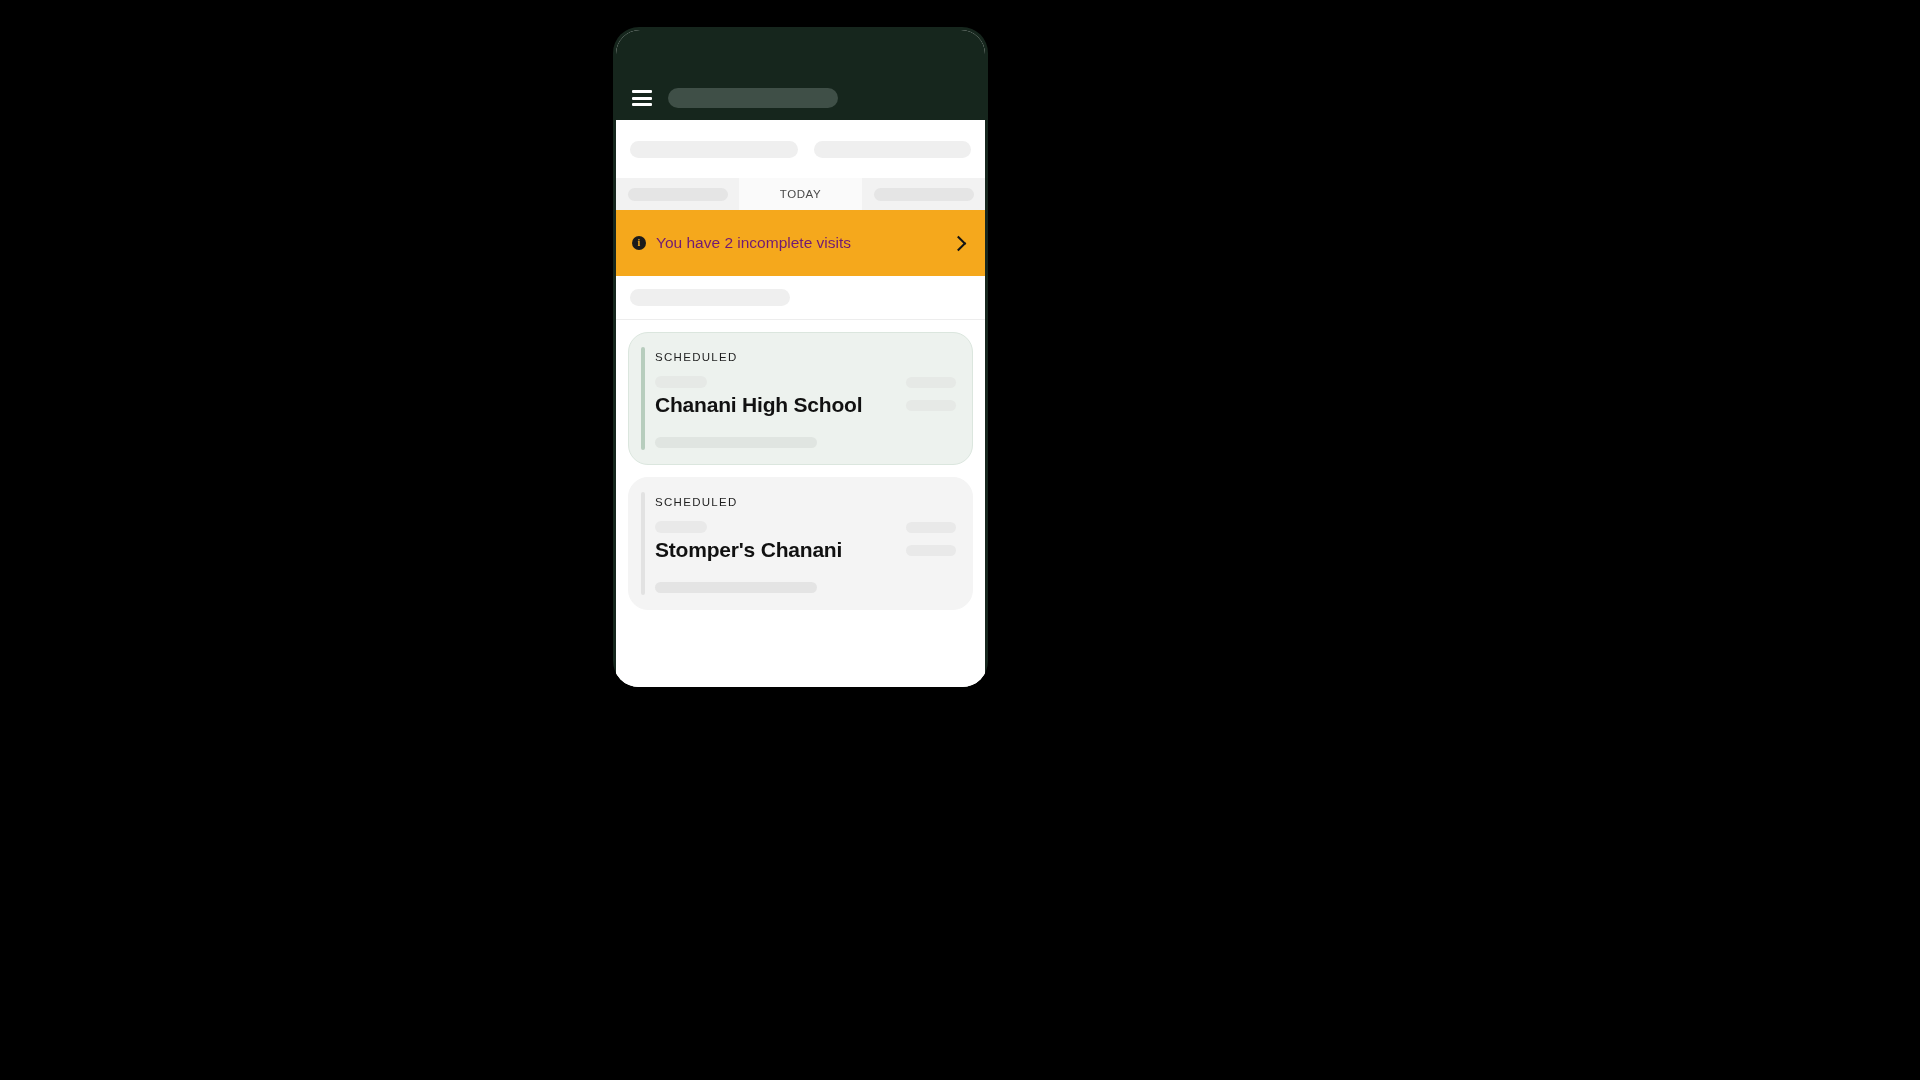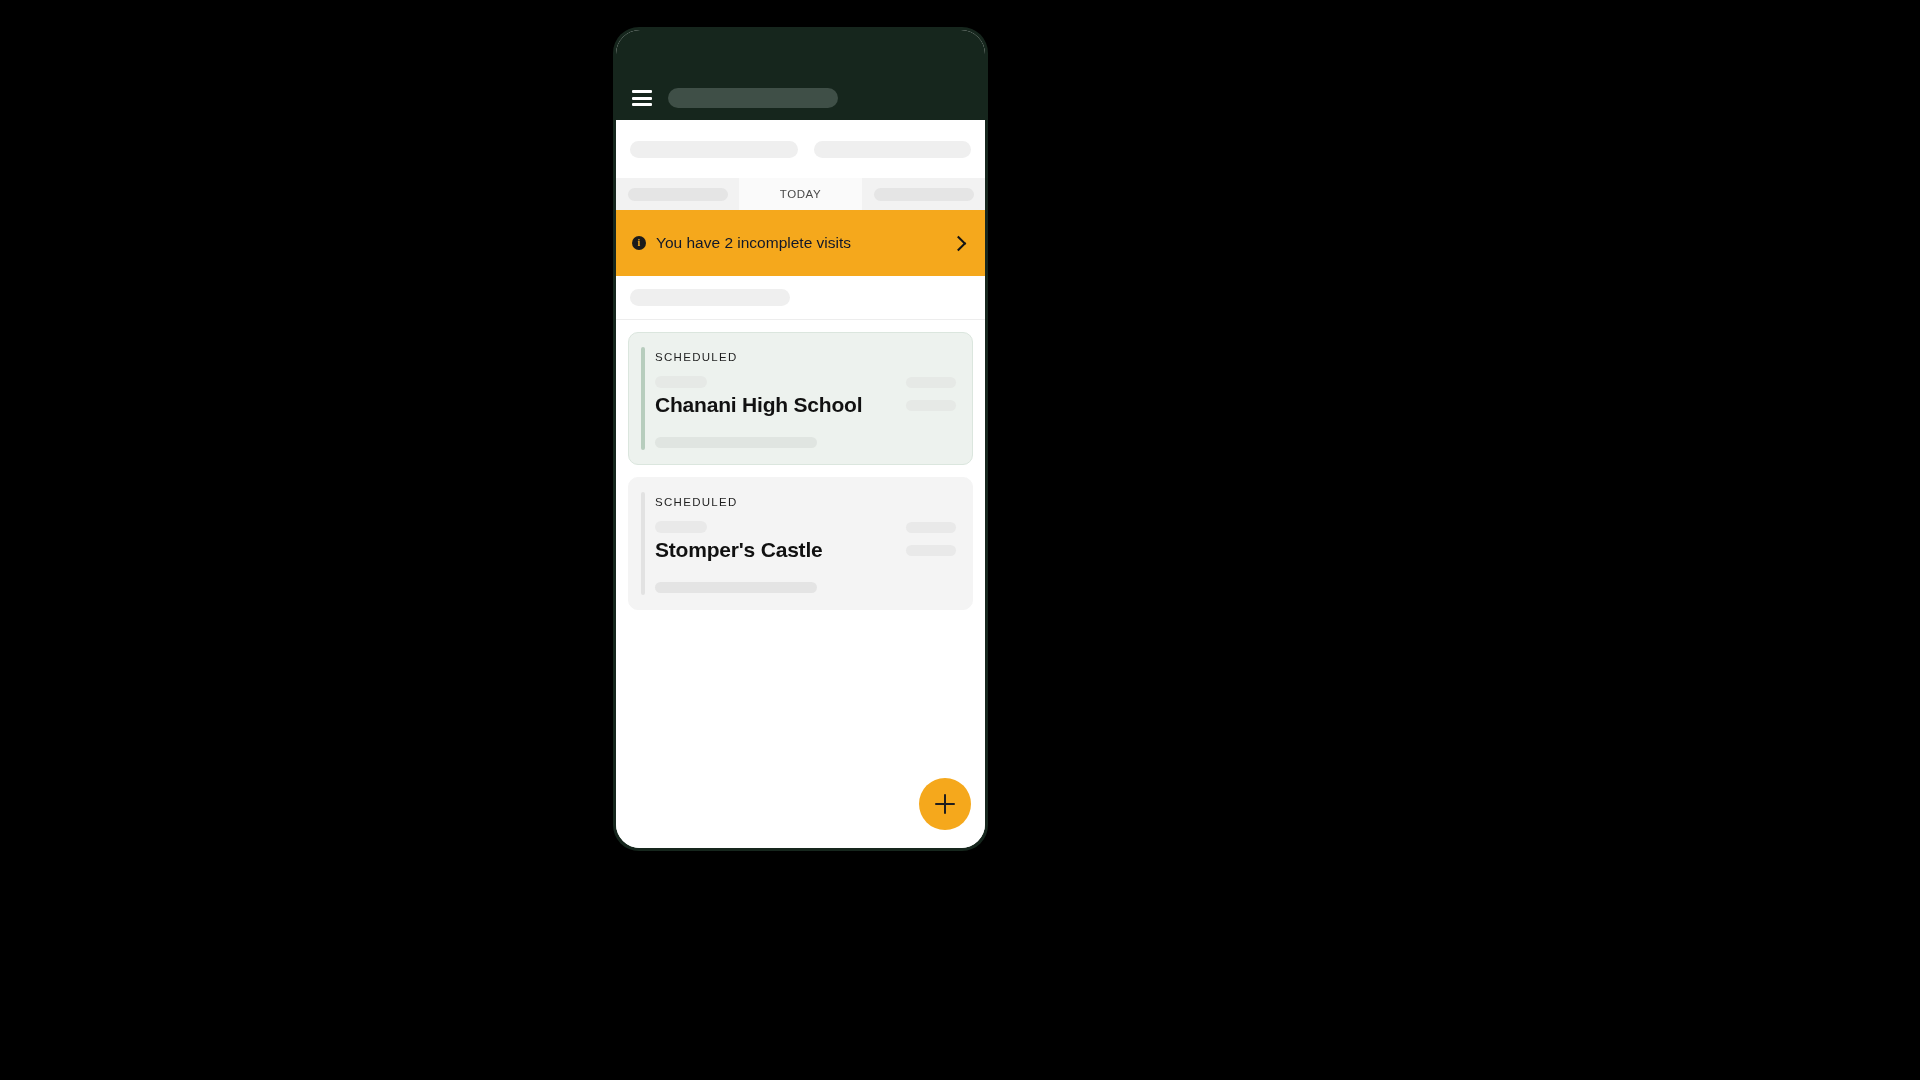--- a/index.html
+++ b/index.html
@@ -19,21 +19,21 @@
     height: 1080px;
     background: #000000;
   }
 
   
   #phone-frame {
     position: absolute;
     left: 613px;
     top: 27px;
     width: 375px;
-    height: 824px;
+    height: 660px;
     background: #16261d;
     border-radius: 26px;
     box-sizing: border-box;
     padding: 0;
     overflow: hidden;
   }
 
   #phone-screen {
     position: absolute;
     left: 3px;
@@ -158,21 +158,21 @@
     display: flex;
     align-items: center;
     justify-content: center;
     line-height: 1;
     flex: 0 0 auto;
     font-family: "Liberation Serif", serif;
   }
   .alert-text {
     margin-left: 10px;
     font-size: 15.5px;
-    color: #0f172a;
+    color: #701a75;
     flex: 1 1 auto;
     font-weight: 400;
   }
   .chevron-right {
     width: 9px;
     height: 9px;
     border-top: 2px solid #141414;
     border-right: 2px solid #141414;
     transform: rotate(45deg);
     margin-right: 5px;
@@ -196,21 +196,21 @@
   .card-list {
     flex: 1 1 auto;
     background: #ffffff;
     padding: 12px 12px 0 12px;
     box-sizing: border-box;
     overflow: hidden;
     position: relative;
   }
 
   .visit-card {
-    border-radius: 10px;
+    border-radius: 20px;
     position: relative;
     box-sizing: border-box;
     padding: 18px 16px 16px 26px;
     margin-bottom: 12px;
   }
   .visit-card.green {
     background: #edf2ee;
     border: 1px solid #dbe6de;
   }
   .visit-card.gray {
@@ -380,21 +380,21 @@
         </div>
 
         <div class="visit-card gray">
           <div class="accent-bar"></div>
           <div class="status-label">SCHEDULED</div>
           <div class="meta-row">
             <div class="meta-ph-sm"></div>
             <div class="meta-ph-right"></div>
           </div>
           <div class="title-row">
-            <div class="card-title">Stomper's Castle</div>
+            <div class="card-title">Stomper's Chanani</div>
             <div class="meta-ph-right2"></div>
           </div>
           <div class="bottom-ph"></div>
         </div>
 
         <div class="fab">
           <div class="fab-plus"></div>
         </div>
 
       </div>

